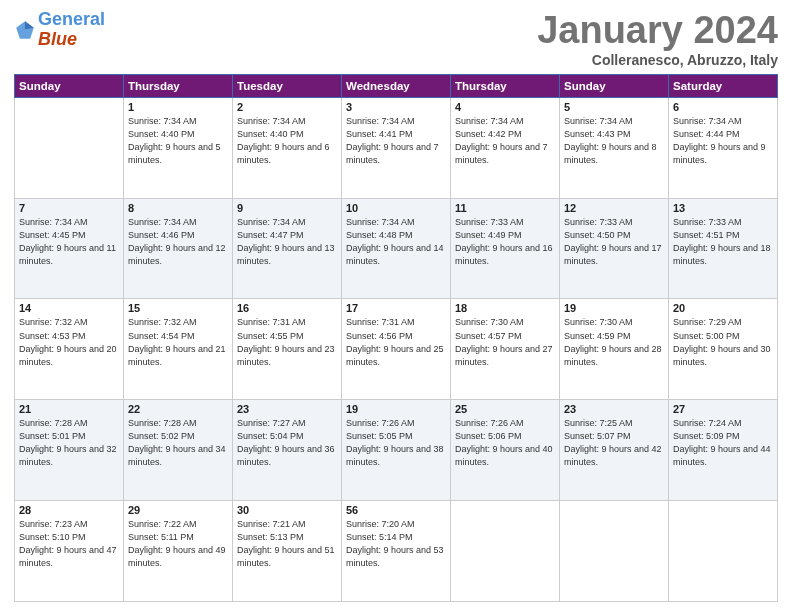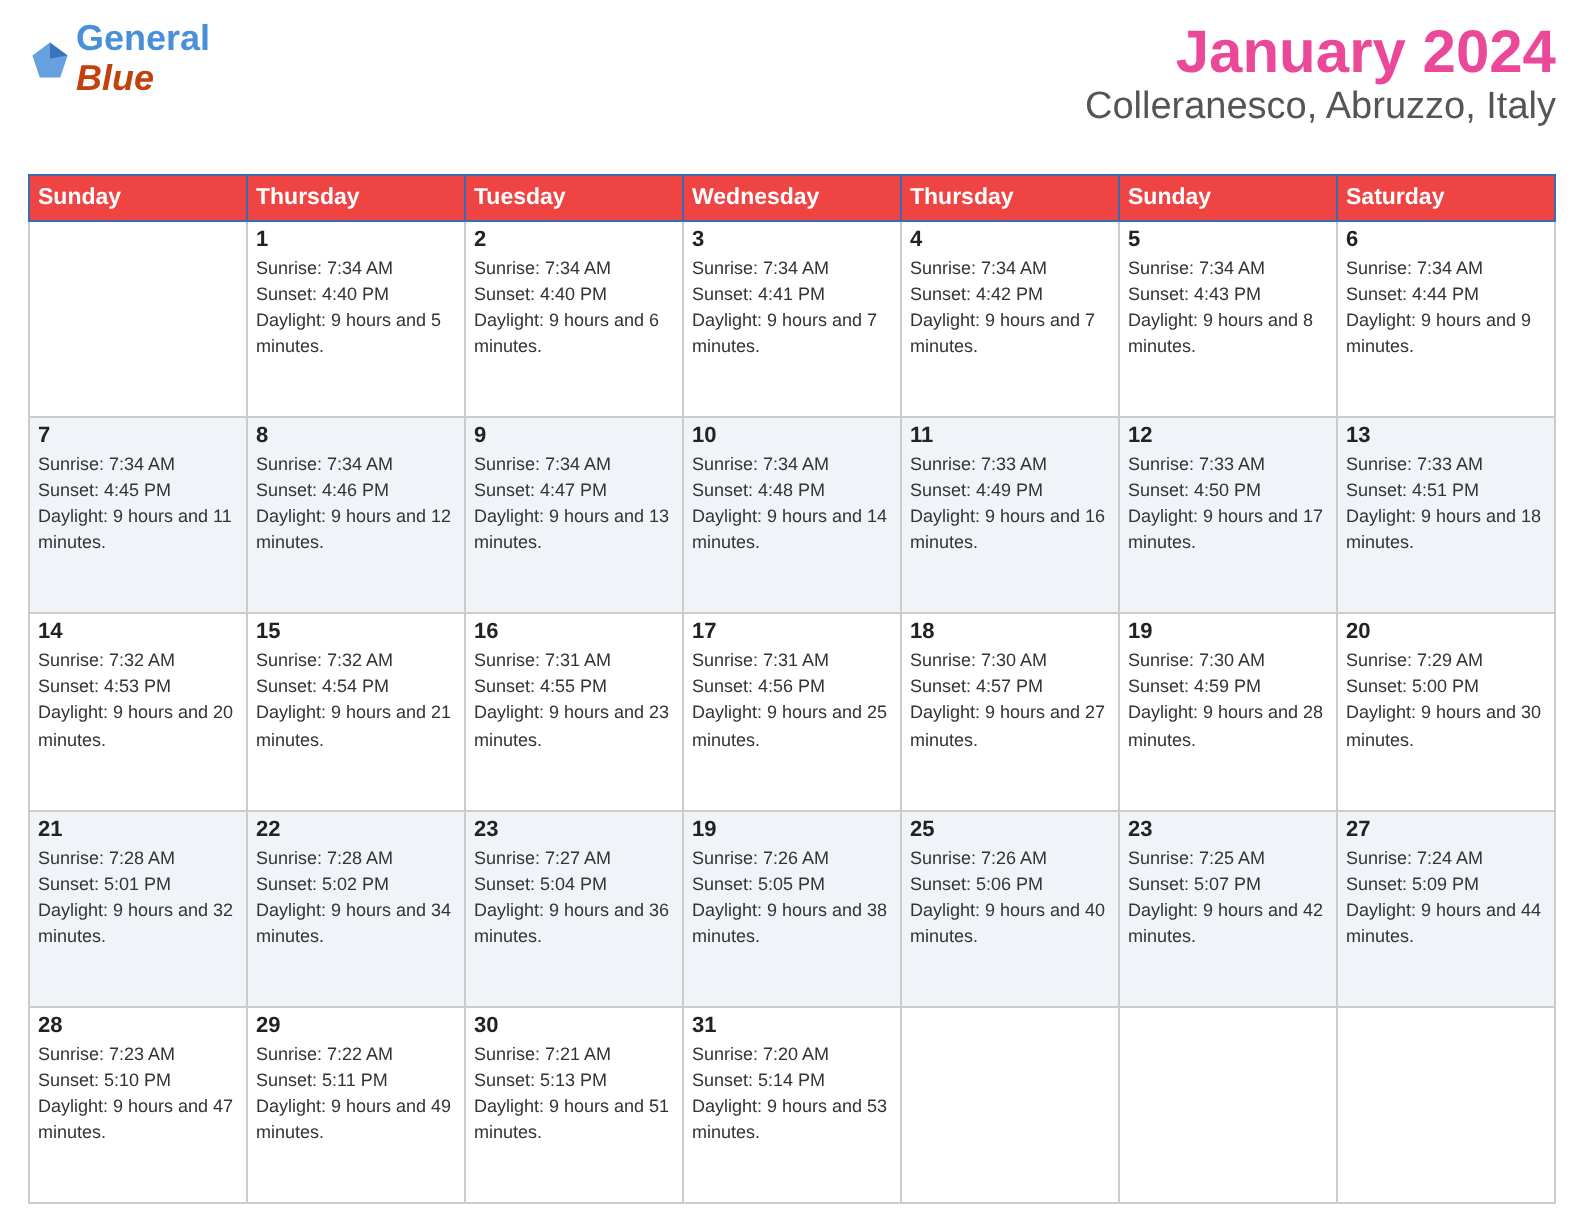--- a/index.html
+++ b/index.html
@@ -14,21 +14,21 @@
       width: 792px;
       height: 612px;
       padding: 10px 14px 10px 14px;
       display: flex;
       flex-direction: column;
     }
     .header {
       display: flex;
       justify-content: space-between;
       align-items: flex-start;
-      margin-bottom: 22px;
+      margin-bottom: 6px;
     }
     .logo {
       display: flex;
       align-items: center;
       gap: 2px;
     }
     .logo-text {
       font-size: 18px;
       font-weight: bold;
       color: #333;
@@ -38,36 +38,37 @@
       color: #4a90d9;
     }
     .logo-icon {
       width: 22px;
       height: 22px;
     }
     .title-block {
       text-align: right;
     }
     .month-title {
-      font-size: 30px;
-      font-weight: bold;
-      color: #ec4899;
+      font-size: 38px;
+      font-weight: bold;
+      color: #737373;
       line-height: 1.1;
     }
     .location-title {
-      font-size: 19px;
+      font-size: 14px;
       color: #555;
+      font-weight: bold;
     }
     .calendar-table {
       width: 100%;
       border-collapse: collapse;
       flex: 1;
     }
     .calendar-table th {
-      background-color: #ef4444;
+      background-color: #701a75;
       color: #fff;
       font-size: 11.5px;
       font-weight: bold;
       padding: 5px 4px;
       text-align: left;
       border: 1px solid #3a6aaf;
     }
     .calendar-table td {
       vertical-align: top;
       border: 1px solid #ccc;
@@ -257,21 +258,21 @@
           </td>
           <td>
             <span class="day-number">29</span>
             <div class="day-info">Sunrise: 7:22 AM<br>Sunset: 5:11 PM<br>Daylight: 9 hours and 49 minutes.</div>
           </td>
           <td>
             <span class="day-number">30</span>
             <div class="day-info">Sunrise: 7:21 AM<br>Sunset: 5:13 PM<br>Daylight: 9 hours and 51 minutes.</div>
           </td>
           <td>
-            <span class="day-number">31</span>
+            <span class="day-number">56</span>
             <div class="day-info">Sunrise: 7:20 AM<br>Sunset: 5:14 PM<br>Daylight: 9 hours and 53 minutes.</div>
           </td>
           <td class="empty-cell"></td>
           <td class="empty-cell"></td>
           <td class="empty-cell"></td>
         </tr>
       </tbody>
   </table>
 </div>
 

